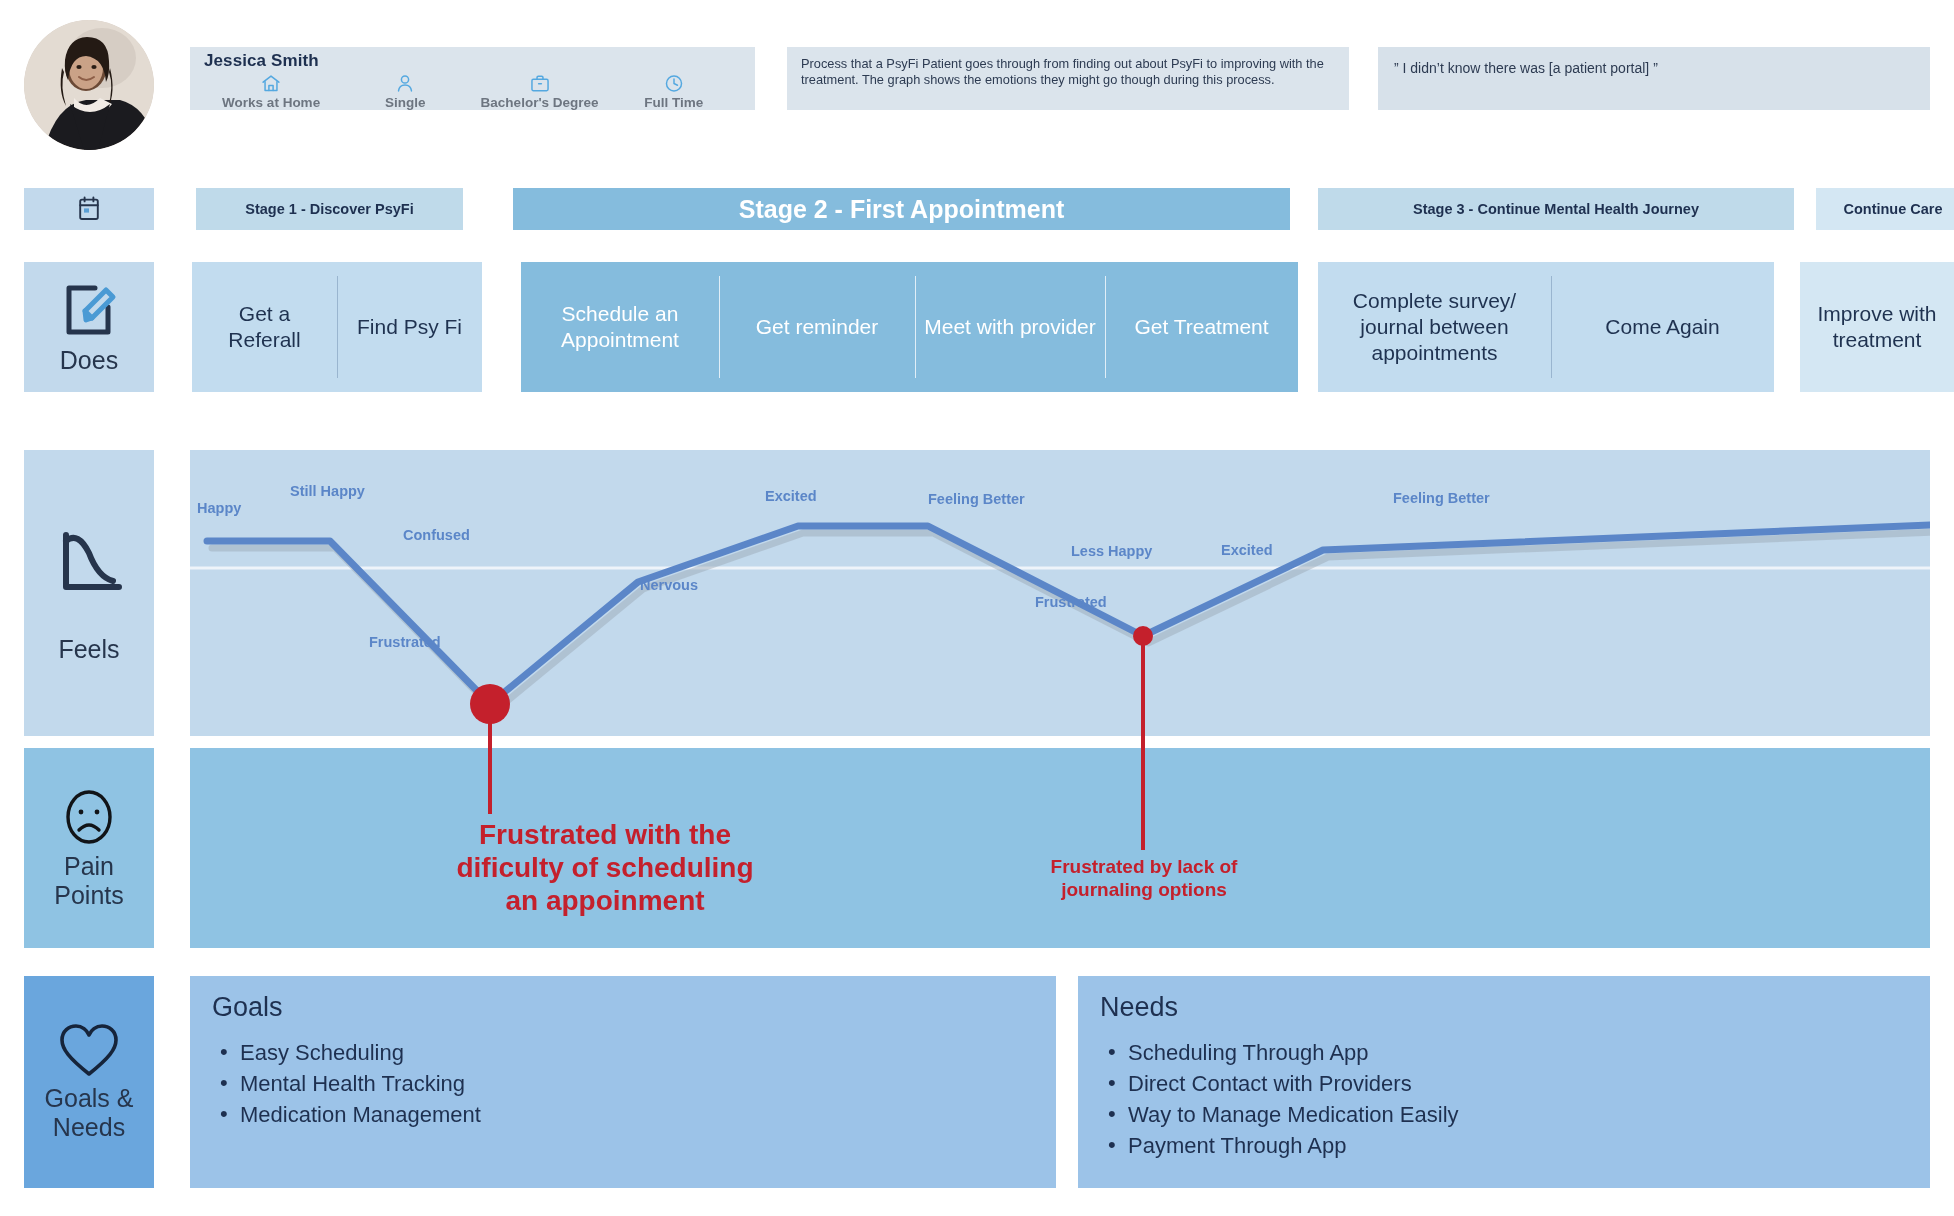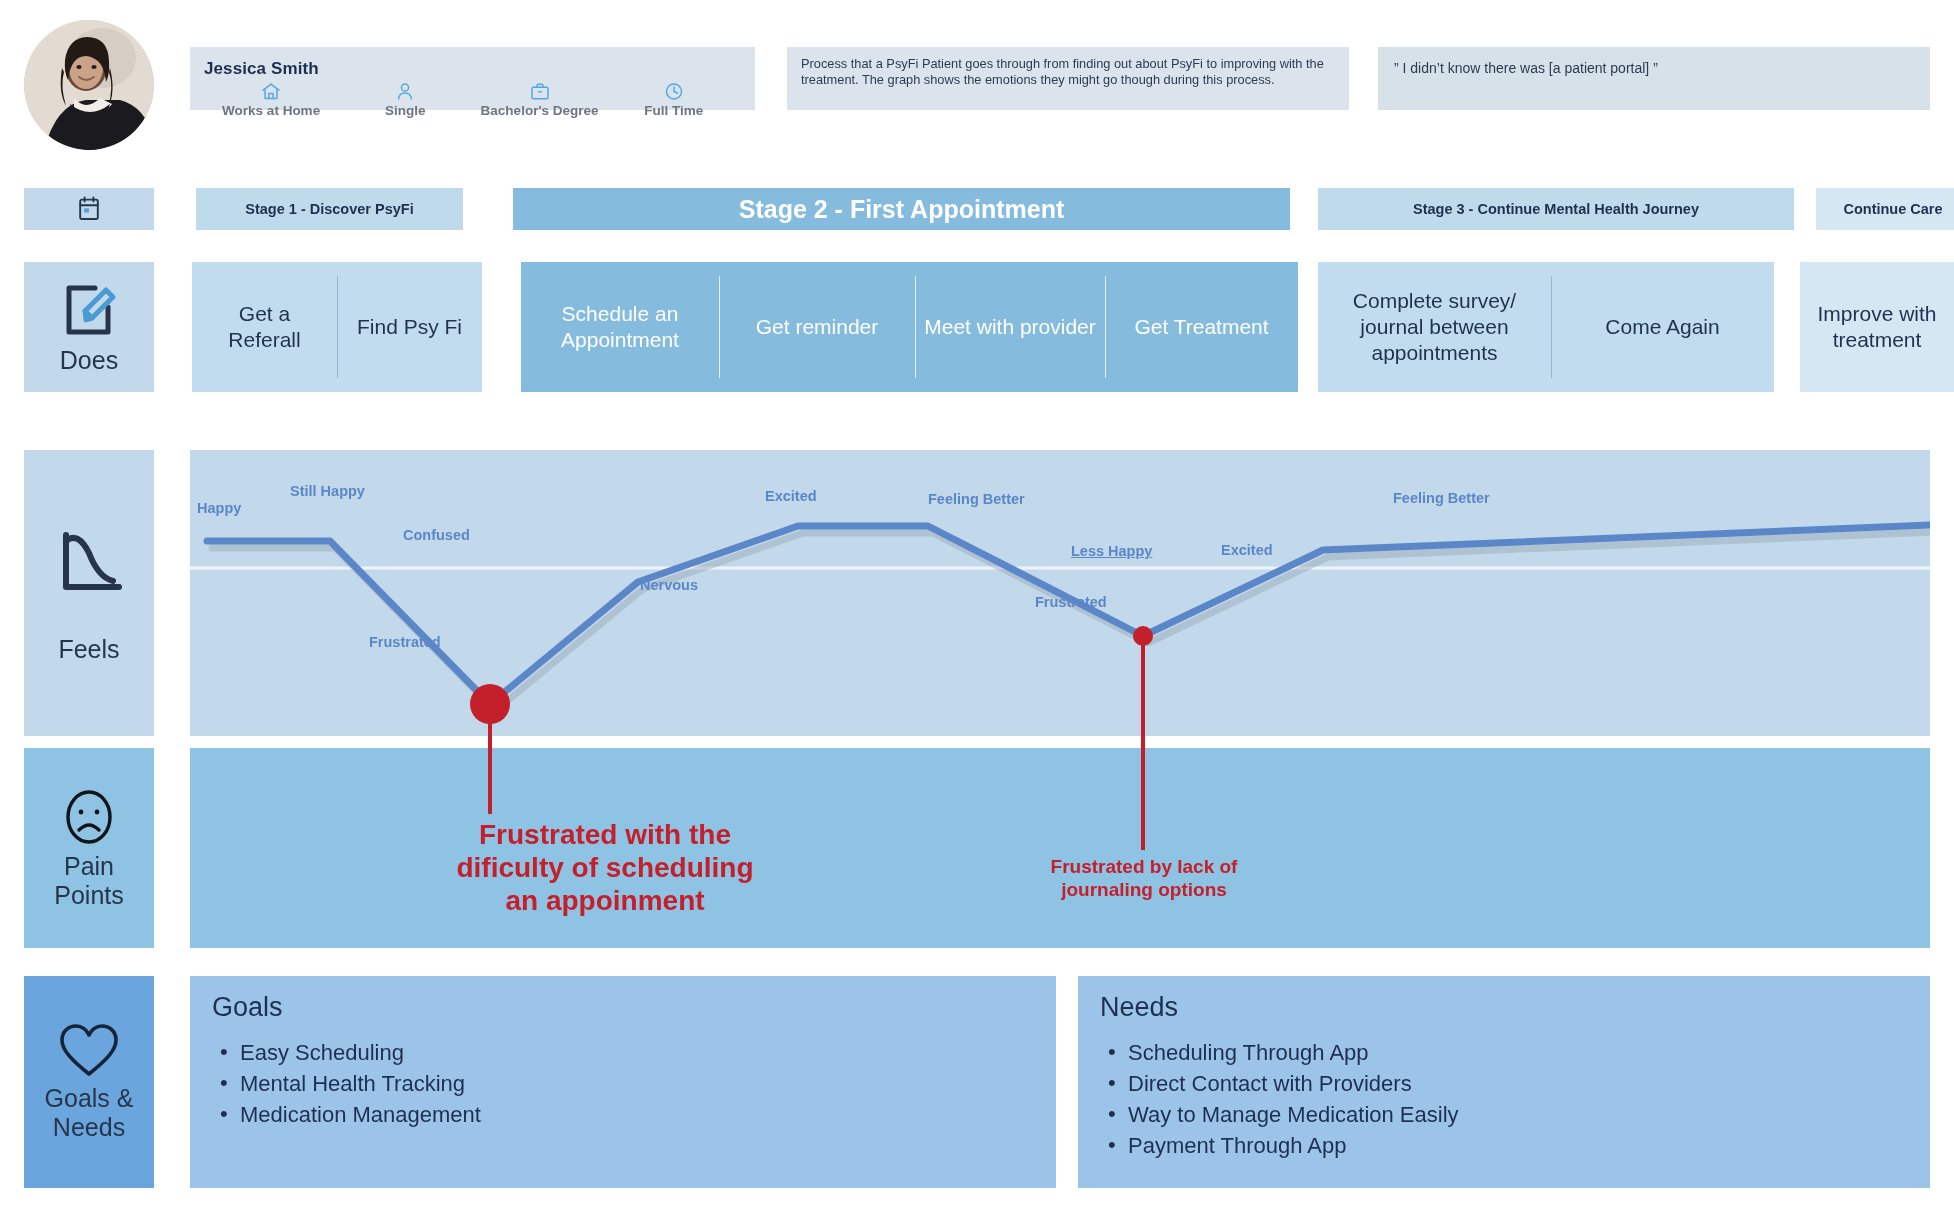--- a/index.html
+++ b/index.html
@@ -17,21 +17,21 @@
     position: absolute; left: 24px; top: 20px;
     width: 130px; height: 130px; border-radius: 50%;
     overflow: hidden; background: #d9cfc6;
   }
   .avatar svg { display:block; width:130px; height:130px; }
 
   .persona-card {
     position: absolute; left: 190px; top: 47px;
     width: 565px; height: 63px;
     background: #dbe4ec;
-    padding: 12px 14px 0 14px;
+    padding: 4px 14px 0 14px;
   }
   .persona-name {
     font-size: 17px; font-weight: bold; color: #1e3050;
     letter-spacing: .1px; line-height: 20px;
   }
   .persona-attrs {
     display: flex; margin-top: 1px;
   }
   .persona-attr { flex: 1; text-align: center; font-weight: bold; }
   .persona-attr .pa-icon {
@@ -331,21 +331,21 @@
       <circle cx="953" cy="186" r="10" fill="#c4202c"></circle>
     </svg>
 
     <span class="emo-label" style="left:7px;  top:50px;">Happy</span>
     <span class="emo-label" style="left:100px;top:33px;">Still Happy</span>
     <span class="emo-label" style="left:213px;top:77px;">Confused</span>
     <span class="emo-label" style="left:179px;top:184px;">Frustrated</span>
     <span class="emo-label" style="left:450px;top:127px;">Nervous</span>
     <span class="emo-label" style="left:575px;top:38px;">Excited</span>
     <span class="emo-label" style="left:738px;top:41px;">Feeling Better</span>
-    <span class="emo-label" style="left:881px;top:93px;text-decoration:underline;">Less Happy</span>
+    <span class="emo-label" style="left:881px;top:93px;">Less Happy</span>
     <span class="emo-label" style="left:845px;top:144px;">Frustrated</span>
     <span class="emo-label" style="left:1031px;top:92px;">Excited</span>
     <span class="emo-label" style="left:1203px;top:40px;">Feeling Better</span>
   </div>
 
   <div class="tile" style="left:24px; top:748px; width:130px; height:200px; background:#8fc3e3;">
     <div class="tl-icon">
       <svg width="62" height="62" viewBox="0 0 62 62" fill="none" stroke="#111418" stroke-width="3.4" stroke-linecap="round" stroke-linejoin="round">
         <ellipse cx="31" cy="31" rx="21" ry="25"></ellipse>
         <circle cx="23" cy="26" r="2.4" fill="#111418" stroke="none"></circle>

